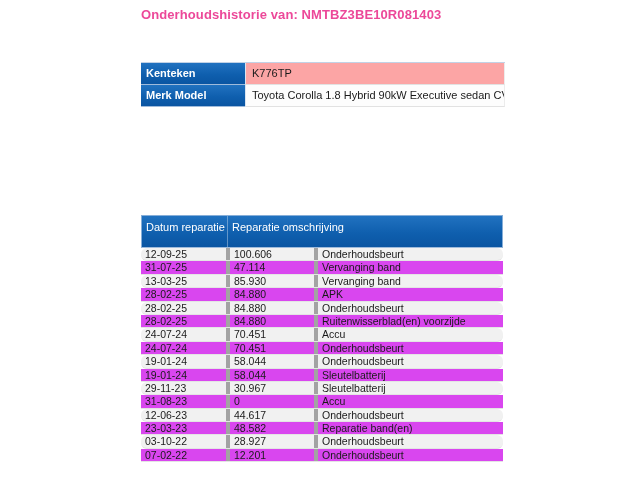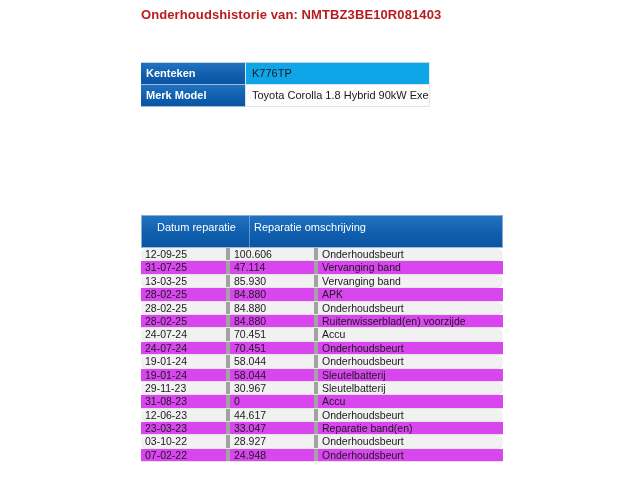--- a/index.html
+++ b/index.html
@@ -1,56 +1,56 @@
 <!DOCTYPE html>
 <html><head>
 <meta charset="utf-8">
 <style>
   * { margin:0; padding:0; box-sizing:border-box; }
   html,body { width:640px; height:480px; background:#ffffff; overflow:hidden; }
   body { font-family:"Liberation Sans", sans-serif; color:#1a1a1a; position:relative; }
 
   .page-title {
     position:absolute; left:141px; top:7px;
-    font-size:13px; font-weight:bold; color:#b91c1c;
+    font-size:13px; font-weight:bold; color:#ec4899;
     letter-spacing:0.1px;
   }
 
   
   .info-table {
-    position:absolute; left:141px; top:62px; width:289px;
+    position:absolute; left:141px; top:62px; width:364px;
     border-top:1px solid #c2d2e6;
   }
   .info-row { display:flex; height:22px; }
   .info-label {
     width:104px; flex:0 0 104px;
     background:linear-gradient(180deg,#2172c0 0%,#0f5fae 55%,#0a55a2 100%);
     color:#ffffff; font-weight:bold; font-size:11px; line-height:21px;
     padding-left:5px; border-bottom:1px solid #9fbbdb;
     white-space:nowrap; overflow:hidden;
   }
   .info-value {
     flex:1; font-size:11px; line-height:21px; padding-left:6px;
     border-bottom:1px solid #e2e2e2; border-right:1px solid #ececec;
     border-left:1px solid #dbe5f1;
     background:#fdfdfd; white-space:nowrap; overflow:hidden;
   }
-  .info-row.shaded .info-value { background:#0ea5e9; }
+  .info-row.shaded .info-value { background:#fca5a5; }
 
   
   .service-table { position:absolute; left:141px; top:215px; width:362px; }
   .svc-header {
     display:flex; height:33px;
     background:linear-gradient(180deg,#2172c0 0%,#0f5fae 55%,#0a55a2 100%);
     border:1px solid #86aed8; border-bottom:1px solid #9fbbdb;
   }
   .svc-hcell {
     color:#ffffff; font-size:11px; padding:5px 0 0 4px;
     border-left:1px solid rgba(255,255,255,0.35);
-    white-space:nowrap; overflow:hidden;margin-left:11px;
+    white-space:nowrap; overflow:hidden;
   }
   .svc-hcell:first-child { border-left:none; }
   .col-date { width:85px; flex:0 0 85px; }
   .col-km   { width:88px; flex:0 0 88px; }
   .col-desc { flex:1; }
 
   .svc-row {
     display:flex; height:13.4px;
     font-size:10.5px; line-height:12.5px;
     border-bottom:1px solid #e4e4e4;
@@ -157,29 +157,29 @@
   </div>
 
   <div class="svc-row shaded">
     <div class="svc-cell col-date">12-06-23</div>
     <div class="svc-cell col-km">44.617</div>
     <div class="svc-cell col-desc">Onderhoudsbeurt</div>
   </div>
 
   <div class="svc-row">
     <div class="svc-cell col-date">23-03-23</div>
-    <div class="svc-cell col-km">33.047</div>
+    <div class="svc-cell col-km">48.582</div>
     <div class="svc-cell col-desc">Reparatie band(en)</div>
   </div>
 
   <div class="svc-row shaded">
     <div class="svc-cell col-date">03-10-22</div>
     <div class="svc-cell col-km">28.927</div>
     <div class="svc-cell col-desc">Onderhoudsbeurt</div>
   </div>
 
   <div class="svc-row">
     <div class="svc-cell col-date">07-02-22</div>
-    <div class="svc-cell col-km">24.948</div>
+    <div class="svc-cell col-km">12.201</div>
     <div class="svc-cell col-desc">Onderhoudsbeurt</div>
   </div>
 </div>
 </div>
 
 </body></html>

